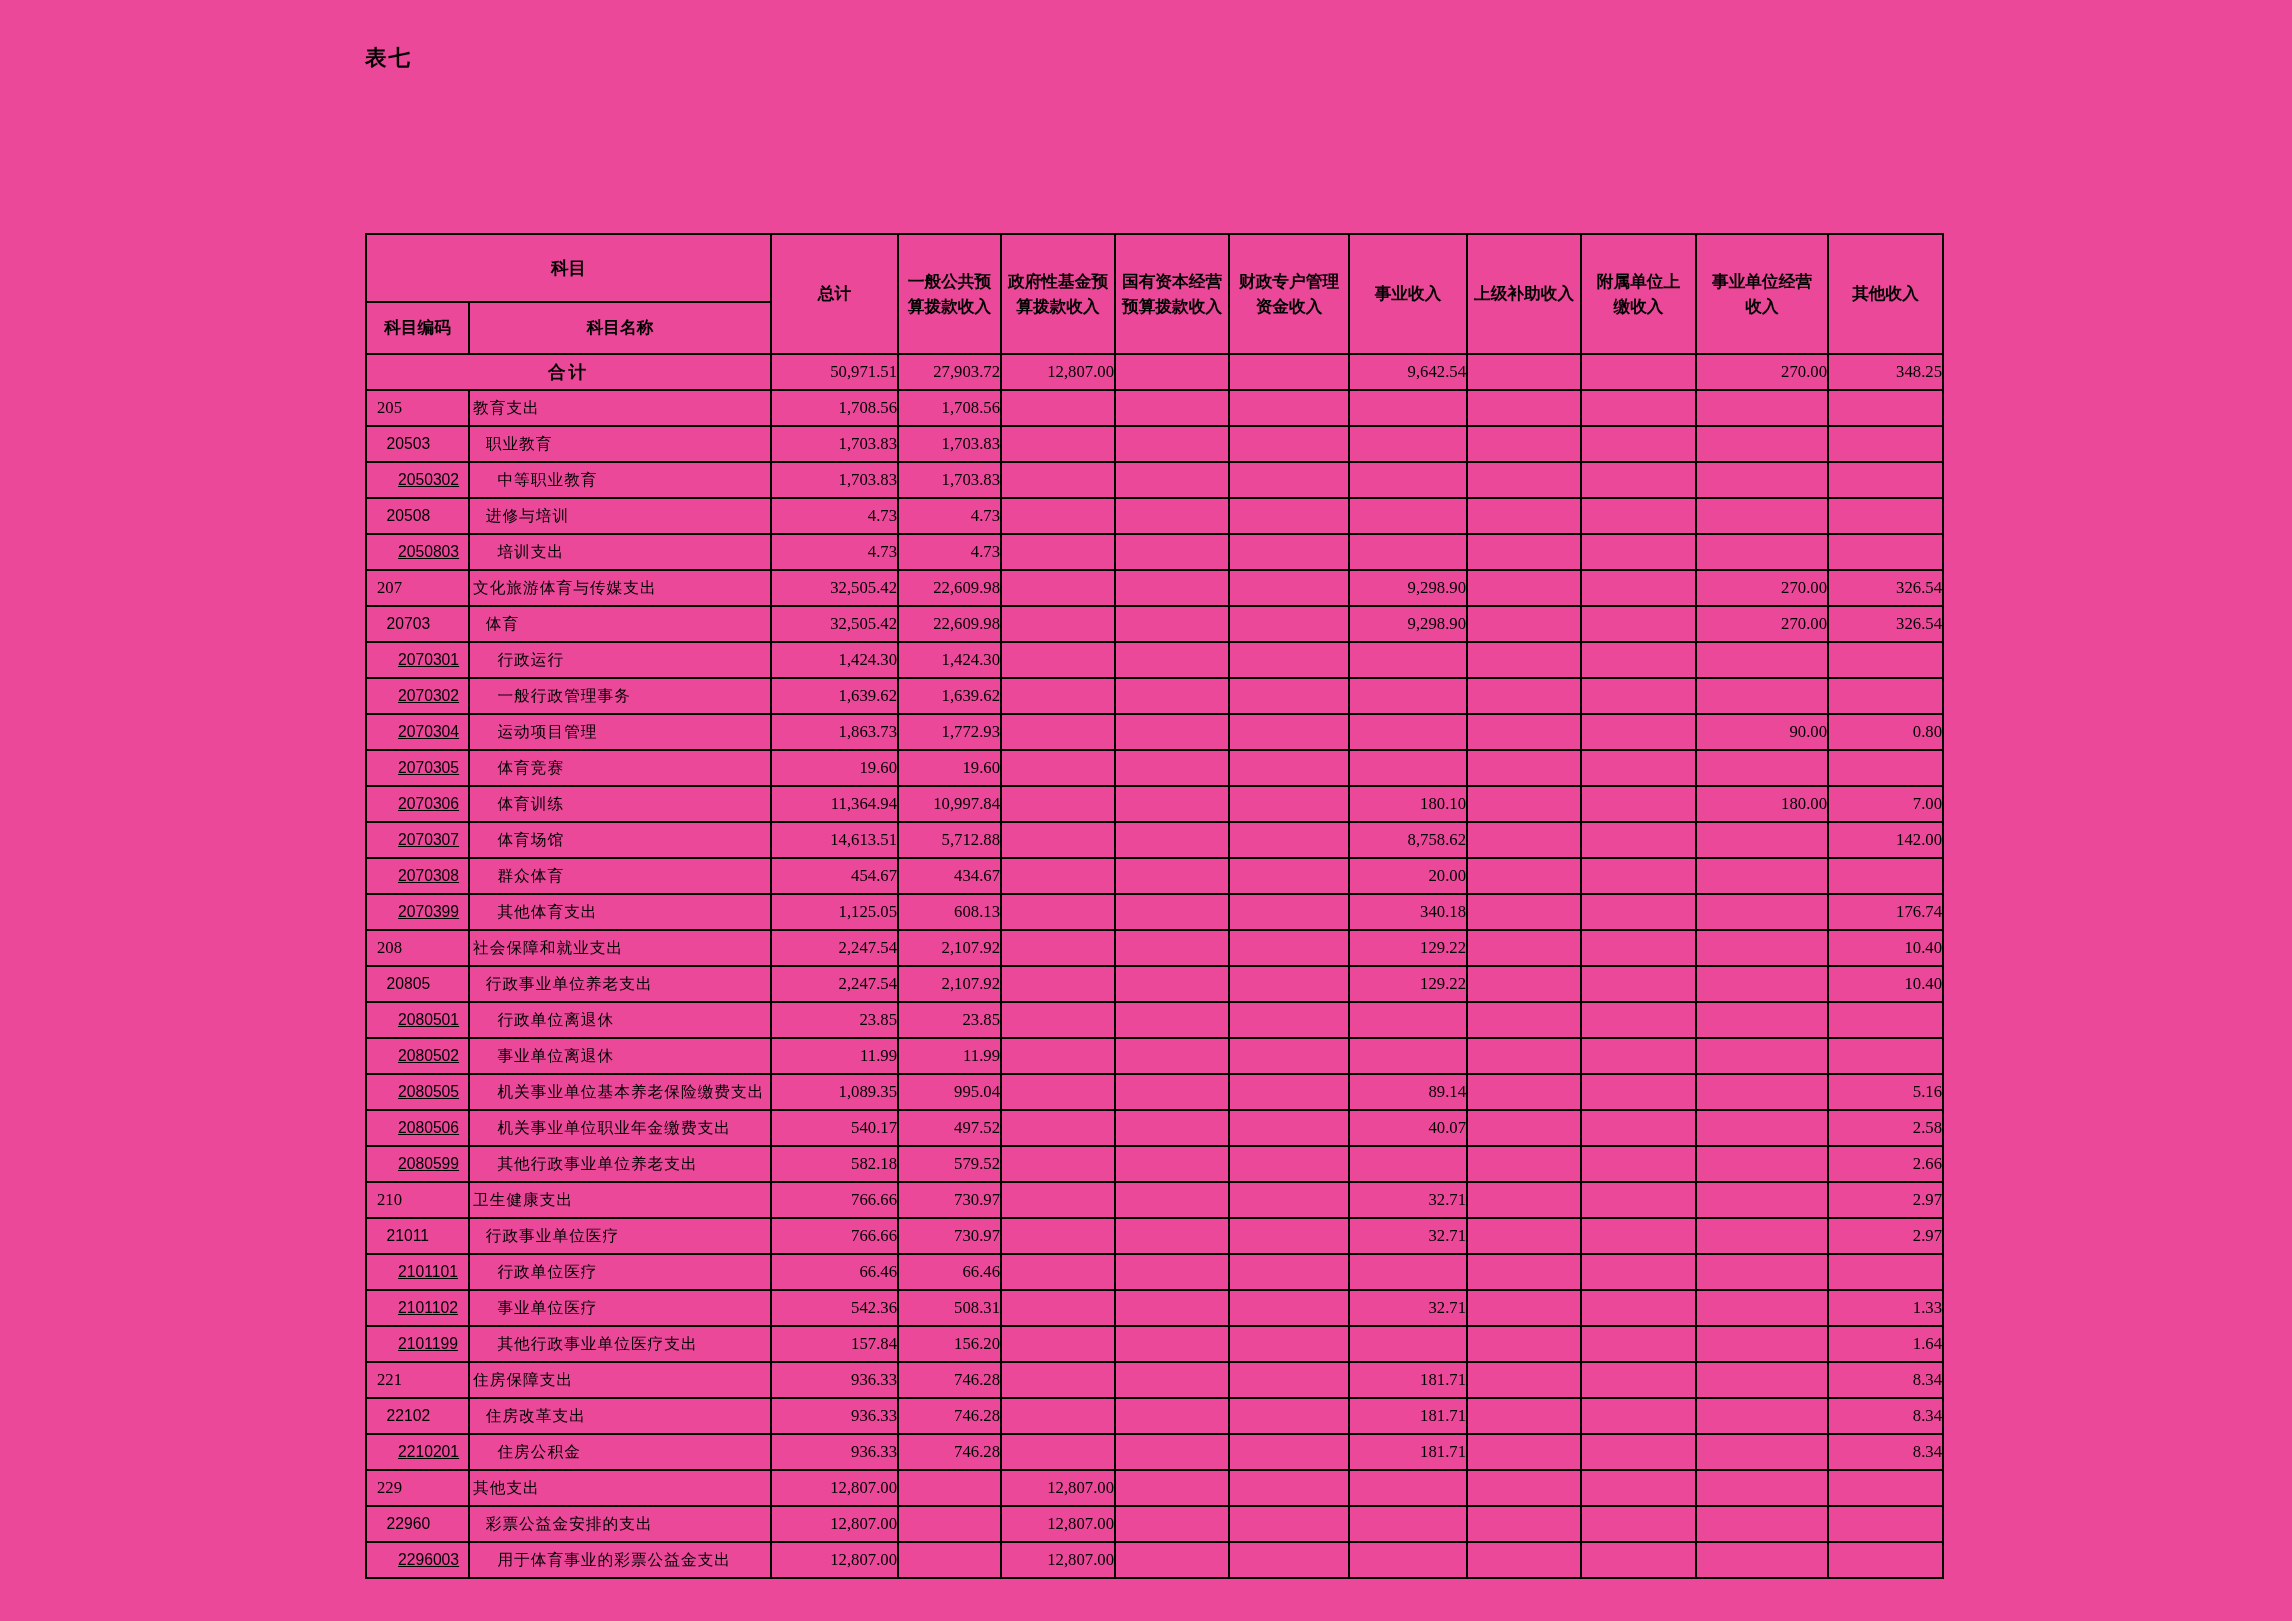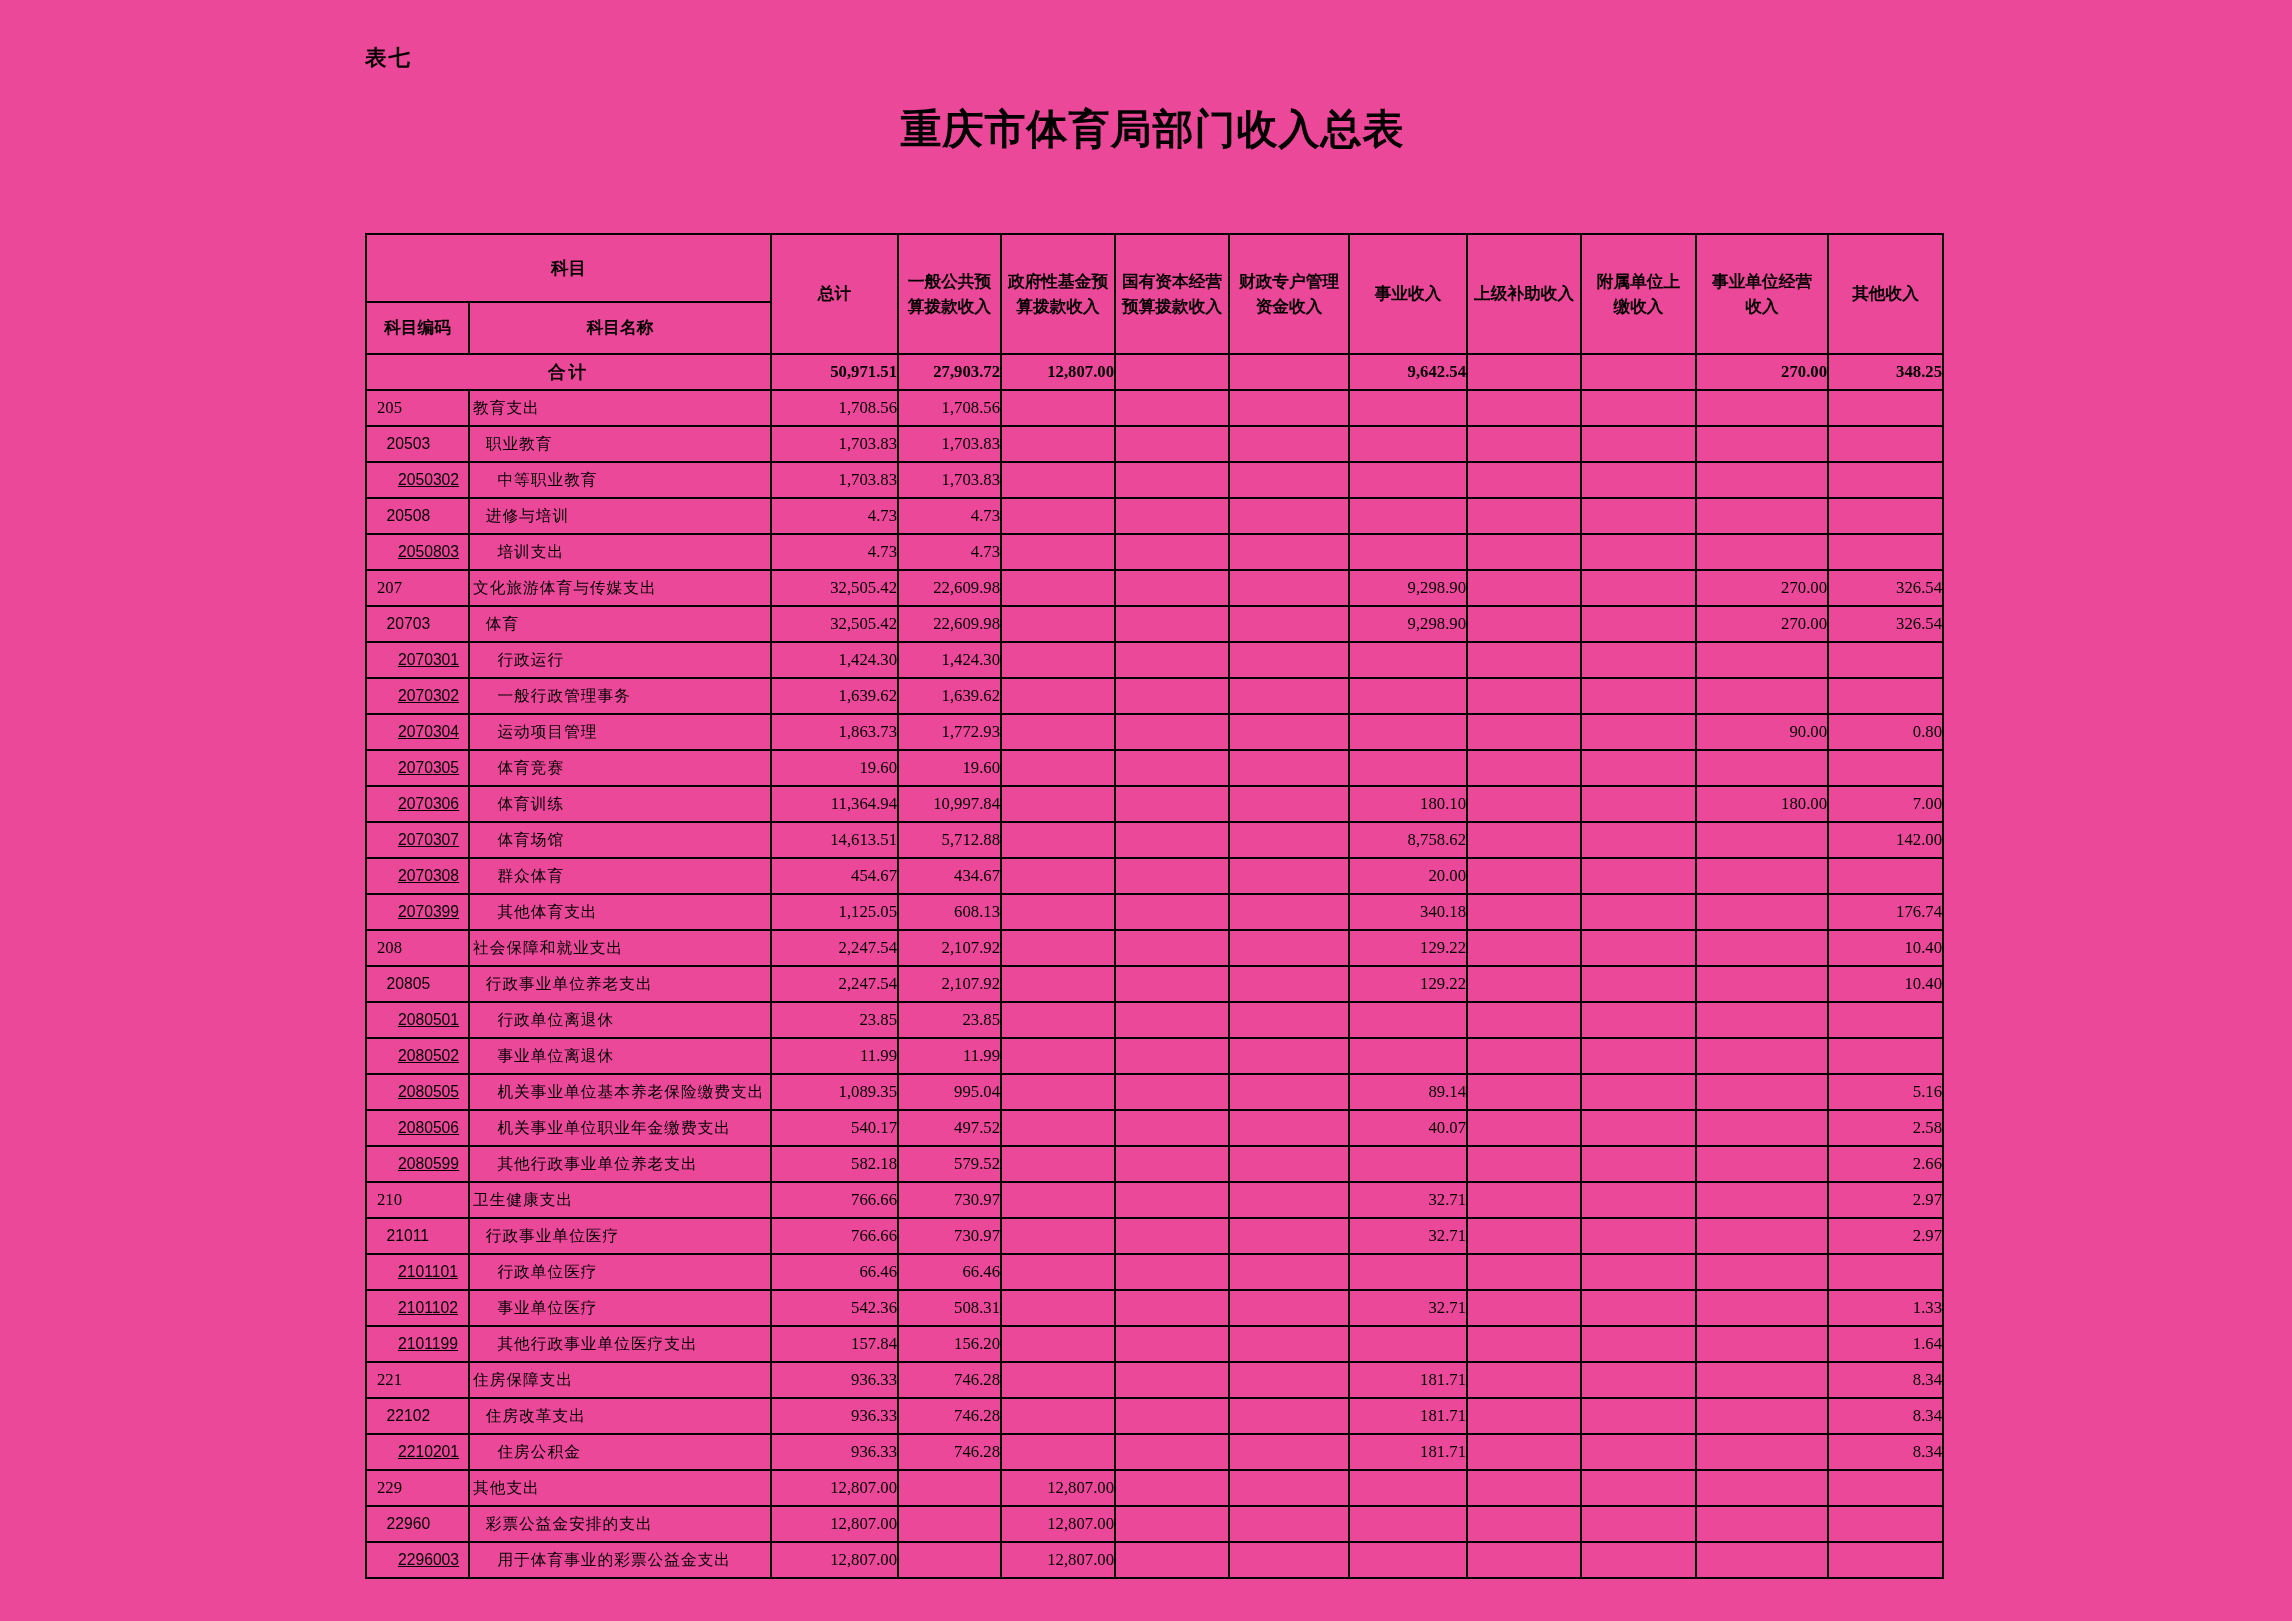--- a/index.html
+++ b/index.html
@@ -73,21 +73,21 @@
     font-size: 17.6px;
     letter-spacing: 2.9px;
   }
   td.num {
     text-align: right;
     padding-right: 5.9px;
     font-size: 16.7px;
     font-family: "Liberation Serif", "DejaVu Serif", serif;
     white-space: nowrap;
   }
-  td.num.total-num { font-weight: bold; margin-left: 20px; }
+  td.num.total-num { font-weight: normal; margin-left: 20px; }
   td.code {
     font-family: "Liberation Sans", "DejaVu Sans", sans-serif;
     font-size: 15.7px;
     white-space: nowrap;
   }
   td.code.lvl1 {
     font-family: "Liberation Serif", "DejaVu Serif", serif;
     font-size: 16.7px;
   }
   td.code.lvl1 { padding-left: 10px; }
@@ -100,21 +100,20 @@
   }
   td.name.lvl1 { padding-left: 3px; }
   td.name.lvl2 { padding-left: 15.7px; }
   td.name.lvl3 { padding-left: 27.4px; }
 </style>
 </head>
 <body>
 
 <div class="page">
   <div class="tag">表七</div>
-  <div class="title">重庆市体育局部门收入总表</div>
 
   <table class="income">
     <colgroup>
       <col style="width:103px">
         <col style="width:302px">
         <col style="width:127px">
       <col style="width:103px">
         <col style="width:114px">
         <col style="width:114px">
       <col style="width:120px">

